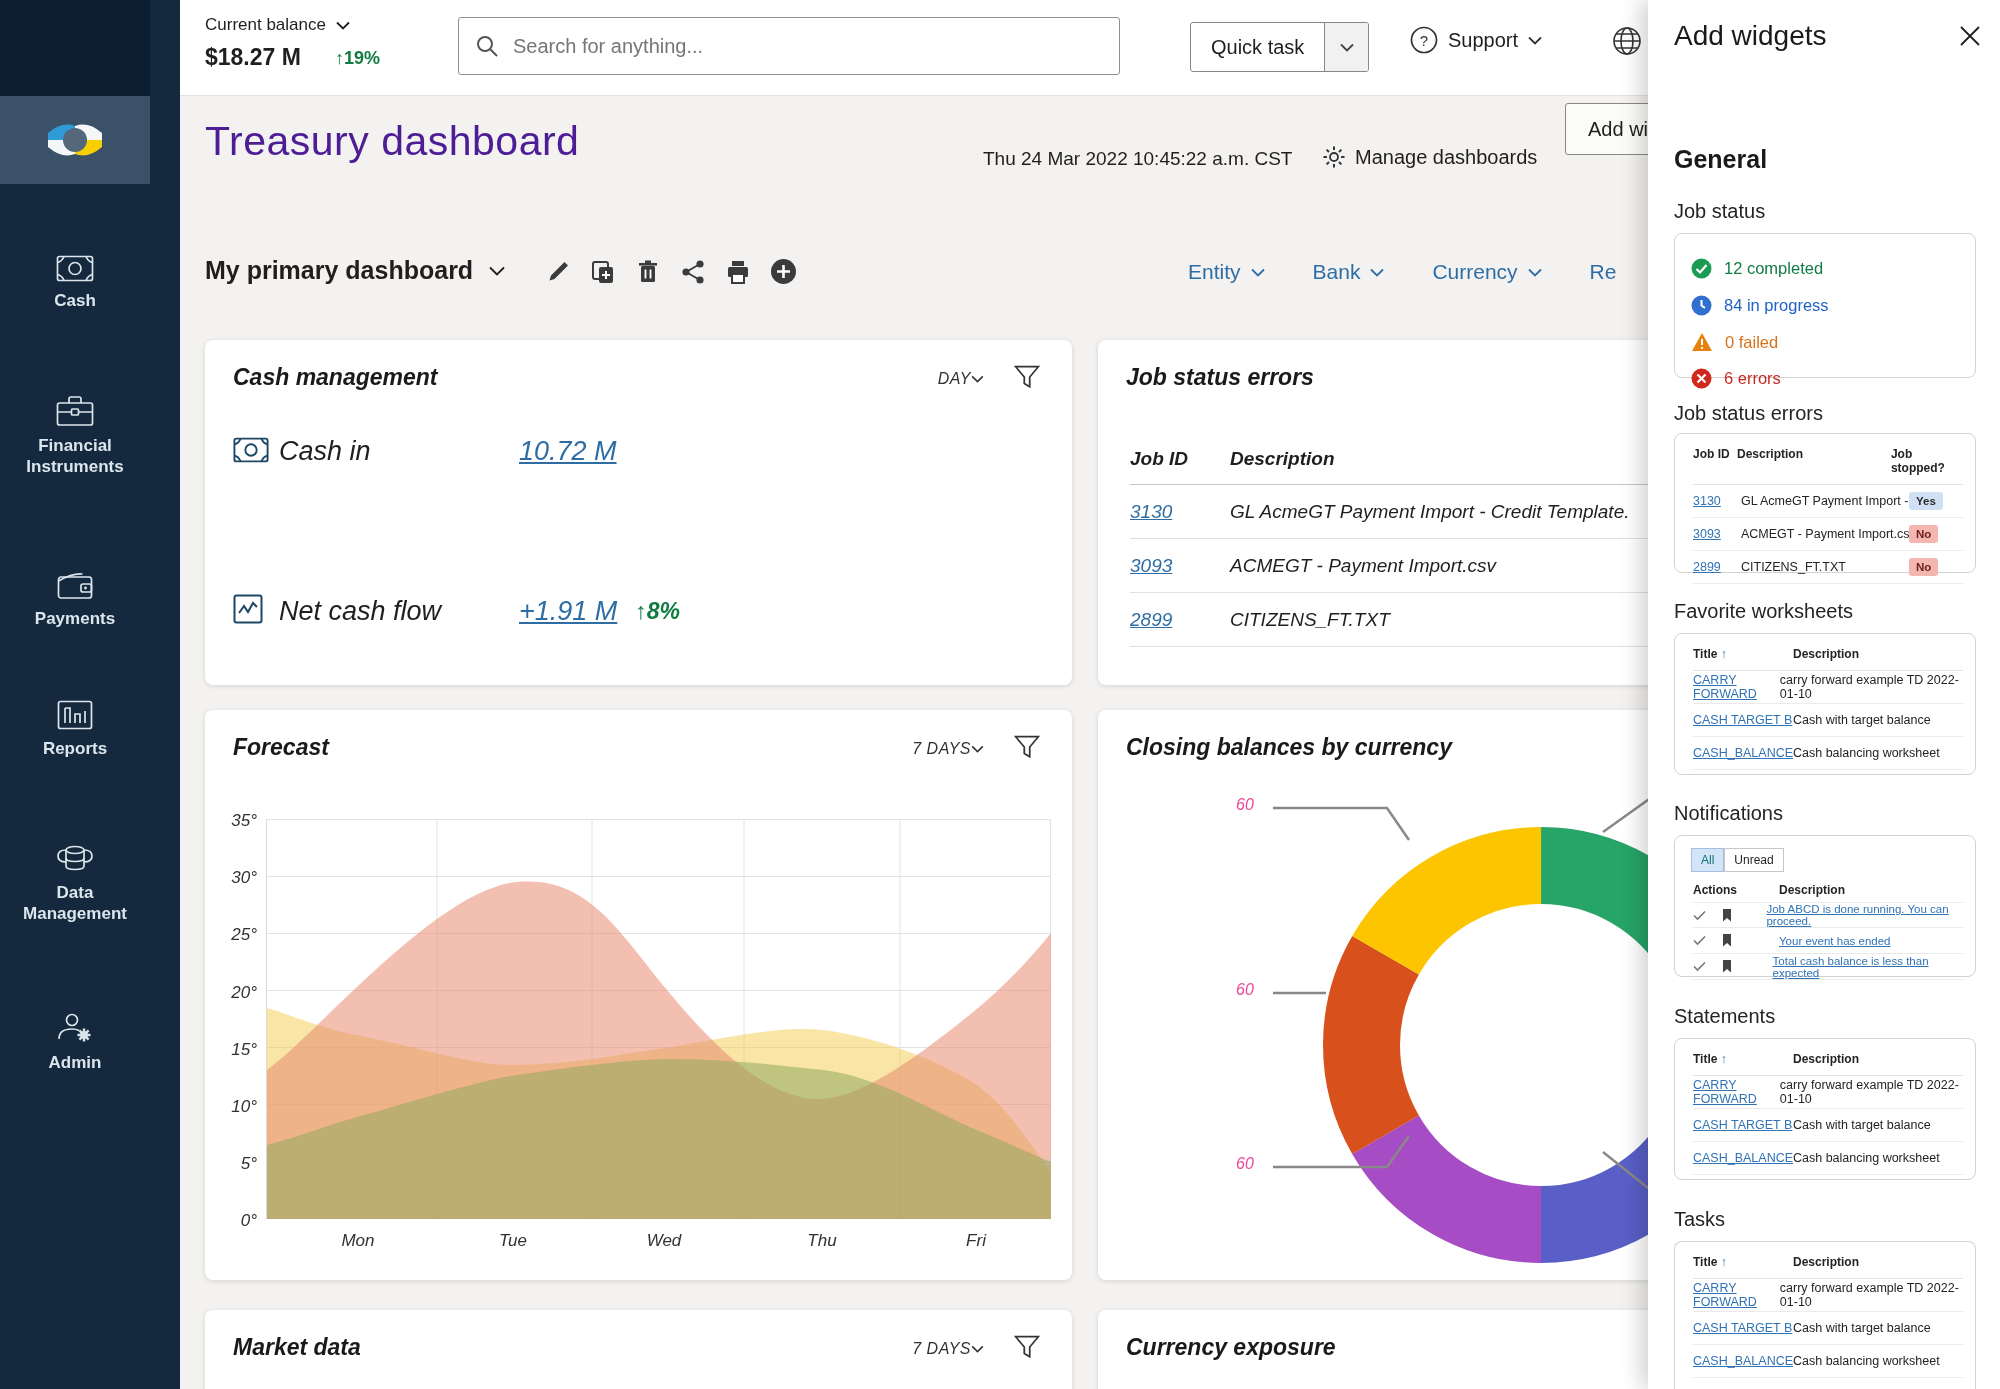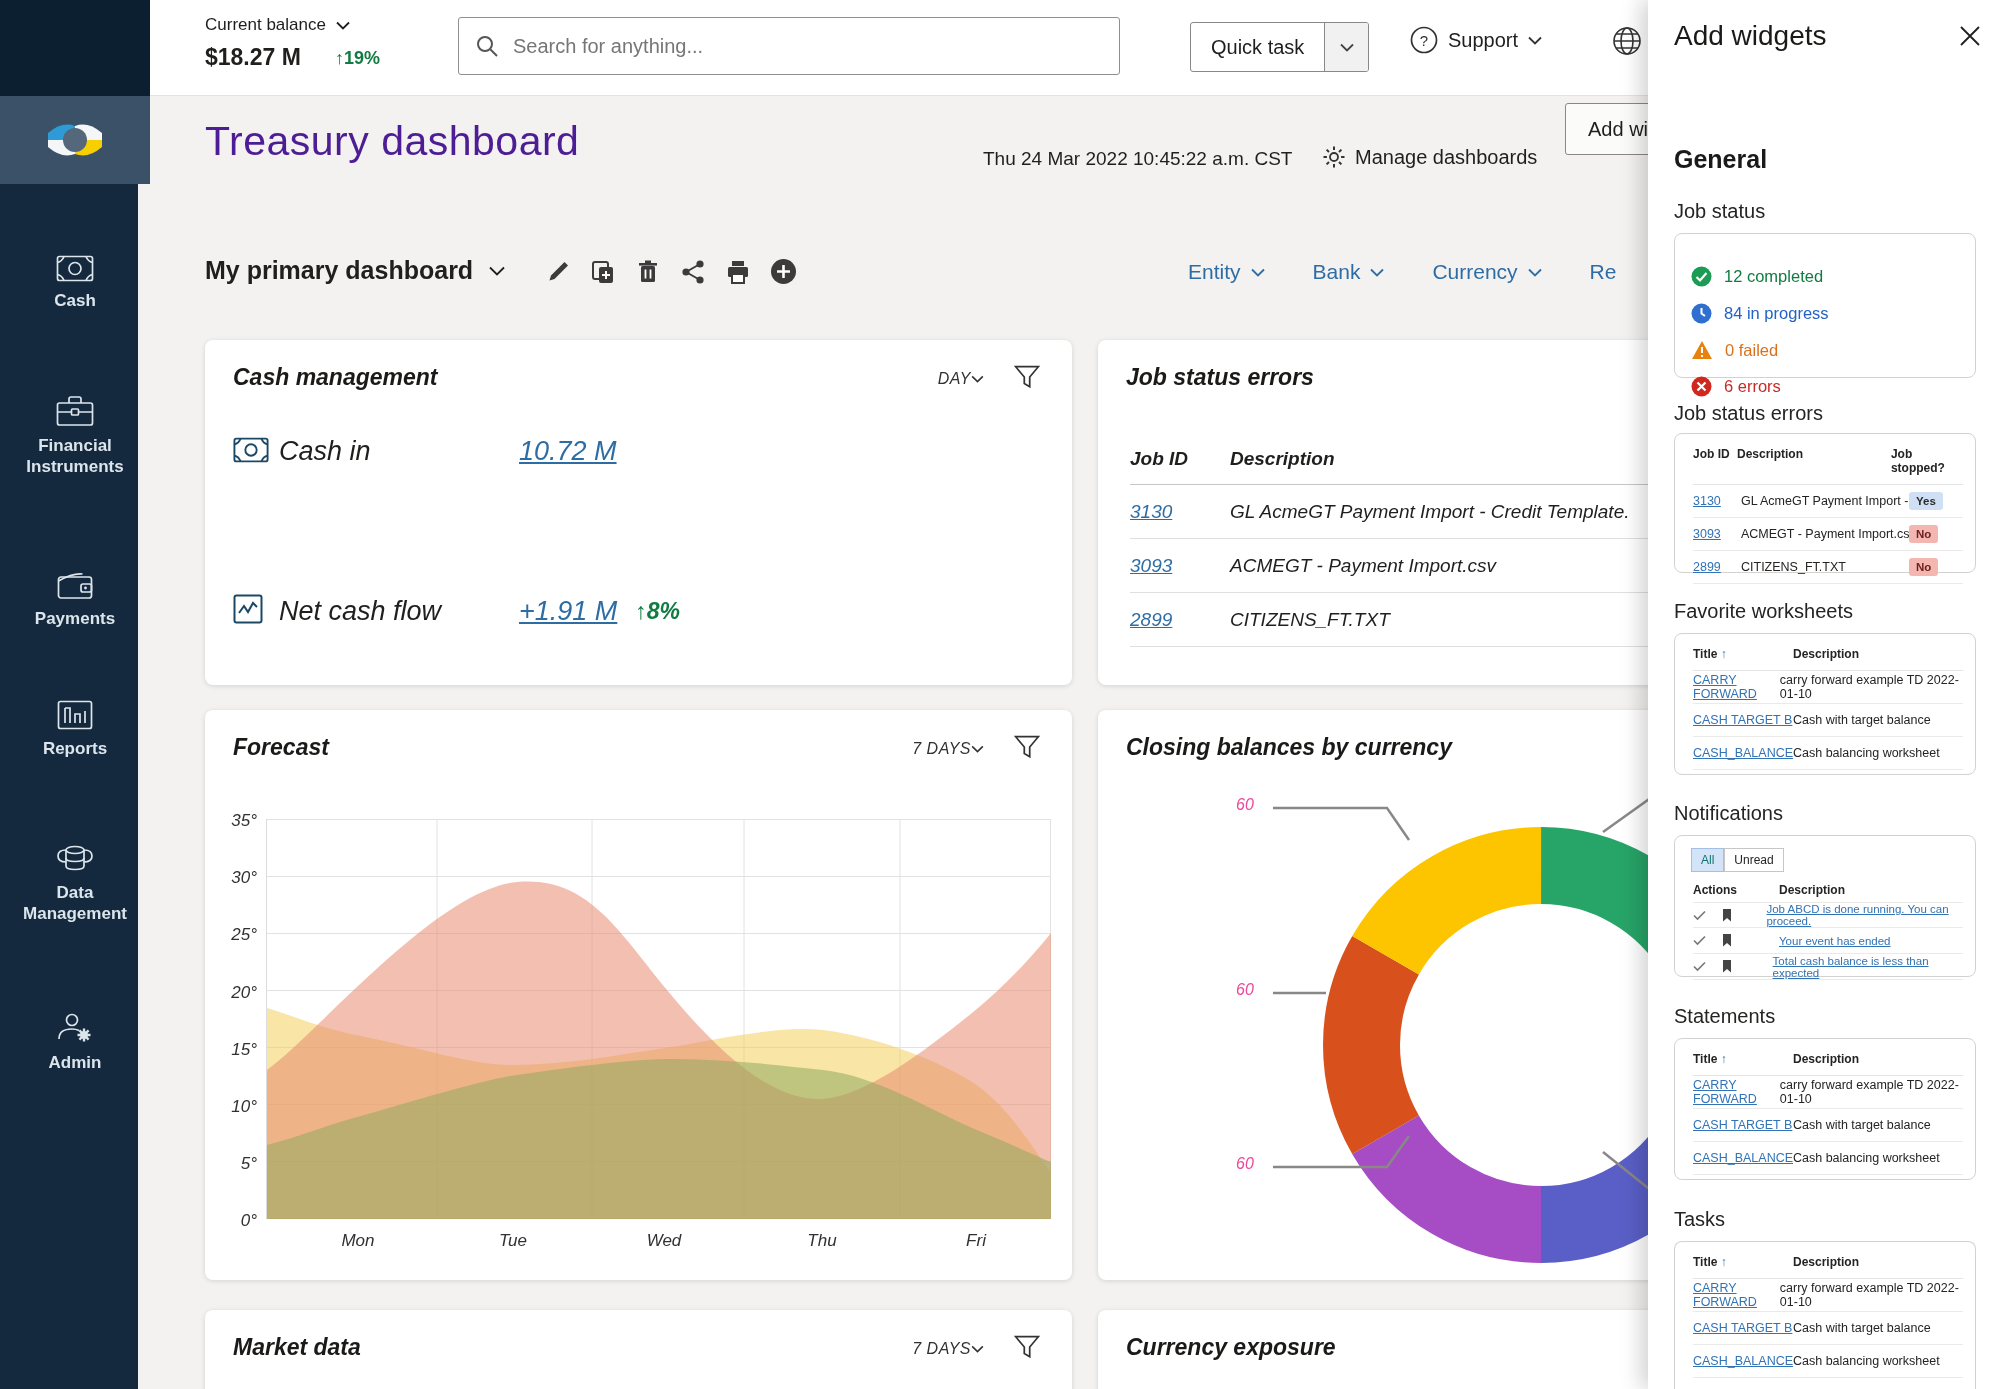--- a/index.html
+++ b/index.html
@@ -1,20 +1,20 @@
 <!DOCTYPE html>
 <html><head>
 <meta charset="utf-8">
 <style>
   * { margin:0; padding:0; box-sizing:border-box; }
   html,body { width:2000px; height:1389px; overflow:hidden; font-family:"Liberation Sans",sans-serif; background:#f3f2f1; }
   #app { position:relative; width:2000px; height:1389px; }
 
   
-  .sidebar { position:absolute; left:0; top:0; width:138px; height:1389px; background:#14293d; z-index:5; }
+  .sidebar { position:absolute; left:0; top:0; width:180px; height:1389px; background:#14293d; z-index:5; }
   .sidebar .corner { position:absolute; left:0; top:0; width:150px; height:96px; background:#0c1f31; }
   .logo-block { position:absolute; left:0; top:96px; width:150px; height:88px; background:#3a5168; display:flex; align-items:center; justify-content:center; }
   .nav-item { position:absolute; left:0; width:150px; display:flex; flex-direction:column; align-items:center; gap:8px; color:#dde5ec; cursor:pointer; }
   .nav-item .lbl { font-size:17px; font-weight:bold; text-align:center; line-height:1.25; }
   .nav-item svg { stroke:#dde5ec; fill:none; stroke-width:1.7; }
 
   
   .topbar { position:absolute; left:150px; top:0; width:1850px; height:96px; background:#ffffff; border-bottom:1px solid #e3e3e3; }
   .bal-label { position:absolute; left:55px; top:15px; font-size:17px; color:#201f1e; display:flex; align-items:center; gap:10px; }
   .bal-value { position:absolute; left:55px; top:44px; font-size:23px; font-weight:bold; color:#201f1e; }
@@ -453,21 +453,21 @@
   </div>
 
   <div class="panel">
     <div class="panel-title">Add widgets</div>
     <svg style="position:absolute; left:310px; top:24px;" width="24" height="24" viewBox="0 0 24 24">
       <path d="M3 3 L21 21 M21 3 L3 21" stroke="#201f1e" stroke-width="1.8"></path>
     </svg>
     <div class="panel-general">General</div>
 
     <div class="sec-label" style="top:200px;">Job status</div>
-    <div class="pcard" style="top:233px; height:145px; padding-top:24px;">
+    <div class="pcard" style="top:233px; height:145px; padding-top:16px;">
       <div class="js-row">
         <svg width="21" height="21" viewBox="0 0 21 21">
             <circle cx="10.5" cy="10.5" r="10" fill="#1B9B53"></circle>
             <polyline points="5.5,11 9,14.5 15.5,7" fill="none" stroke="#fff" stroke-width="2.2"></polyline>
           </svg>
         <span style="color:#107C41;">12 completed</span>
       </div>
       <div class="js-row">
         <svg width="21" height="21" viewBox="0 0 21 21">
             <circle cx="10.5" cy="10.5" r="10" fill="#2F6FD0"></circle>

